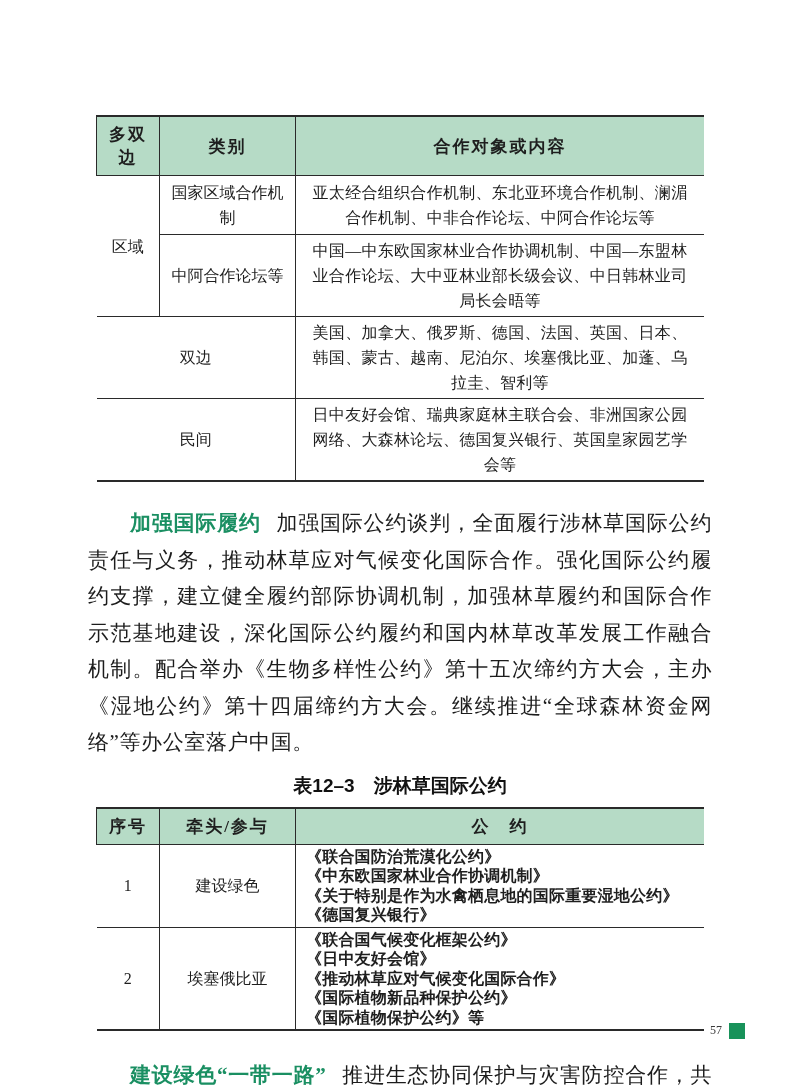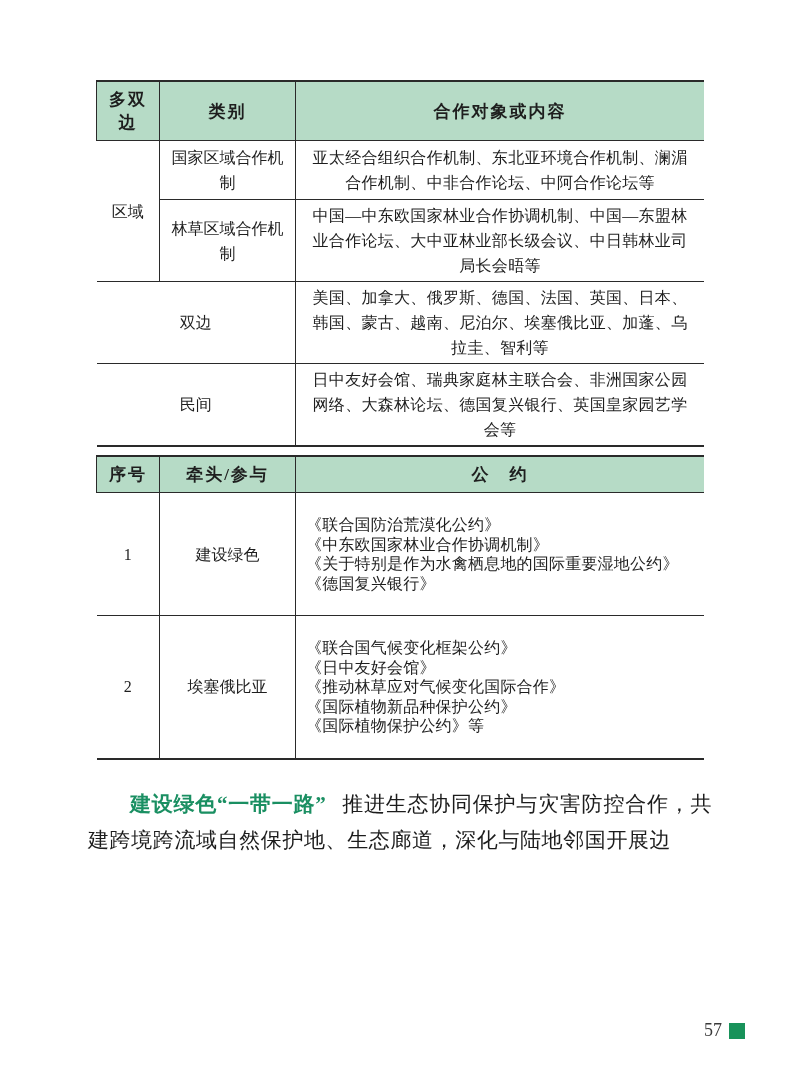--- a/index.html
+++ b/index.html
@@ -47,34 +47,34 @@
   table.tbl td {
     padding: 3px 9px;
     vertical-align: middle;
     line-height: 25px;
     border-bottom: 1px solid var(--line);
   }
   table.tbl tbody tr:last-child td { border-bottom: none; }
   td.mid { text-align: center; }
   td.just { text-align: justify; text-justify: inter-character; letter-spacing: 0.3px; }
 
-  .tbl1 { margin-top: 80px; }
+  .tbl1 { margin-top: 115px; }
   .tbl1 td { height: 52px; text-align: center; }
 
   .tbl-title {
     margin-top: 12px;
     text-align: center;
     font-family: "Liberation Sans", "DejaVu Sans", sans-serif;
     font-weight: bold;
     font-size: 19px;
     line-height: 26px;
     color: #111;
   }
   .tbl2 { margin-top: 8px; }
-  .tbl2 td.conv-cell { padding: 22px 10px; }
+  .tbl2 td.conv-cell { padding: 2px 10px; font-weight: bold; }
   .conv-line { line-height: 19.5px; font-size: 16px; letter-spacing: 0.2px; }
   .tbl2 td.narrow { height: auto; }
 
   
   .para {
     margin: 0;
     font-size: 21px;
     line-height: 36.5px;
     text-align: justify;
     text-justify: inter-character;
@@ -93,21 +93,21 @@
   
   .footer {
     position: absolute;
     top: 1022px;
     right: 55px;
     display: flex;
     align-items: center;
     gap: 7px;
   }
   .footer .num {
-    font-size: 18px;
+    font-size: 12px;
     color: #3a3a3a;
     line-height: 17px;
   }
   .footer .sq {
     width: 16px; height: 16px;
     background: var(--marker-green);
     display: inline-block;
   }
 </style>
 </head>
@@ -128,35 +128,37 @@
         <th>合作对象或内容</th>
       </tr>
     </thead>
     <tbody>
       <tr>
         <td class="mid" rowspan="2">区域</td>
         <td class="mid">国家区域合作机制</td>
         <td class="just">亚太经合组织合作机制、东北亚环境合作机制、澜湄合作机制、中非合作论坛、中阿合作论坛等</td>
       </tr>
       <tr>
-        <td class="mid">林草区域合作机制</td>
+        <td class="mid">中阿合作论坛等</td>
         <td class="just">中国—中东欧国家林业合作协调机制、中国—东盟林业合作论坛、大中亚林业部长级会议、中日韩林业司局长会晤等</td>
       </tr>
       <tr>
         <td class="mid" colspan="2">双边</td>
         <td class="just">美国、加拿大、俄罗斯、德国、法国、英国、日本、韩国、蒙古、越南、尼泊尔、埃塞俄比亚、加蓬、乌拉圭、智利等</td>
       </tr>
       <tr>
         <td class="mid" colspan="2">民间</td>
         <td class="just">日中友好会馆、瑞典家庭林主联合会、非洲国家公园网络、大森林论坛、德国复兴银行、英国皇家园艺学会等</td>
       </tr>
     </tbody>
   </table>
 
-
+  <p class="para para1"><span class="lead">加强国际履约</span><span>加强国际公约谈判，全面履行涉林草国际公约责任与义务，推动林草应对气候变化国际合作。强化国际公约履约支撑，建立健全履约部际协调机制，加强林草履约和国际合作示范基地建设，深化国际公约履约和国内林草改革发展工作融合机制。配合举办《生物多样性公约》第十五次缔约方大会，主办《湿地公约》第十四届缔约方大会。继续推进“全球森林资金网络”等办公室落户中国。</span></p>
+
+  <div class="tbl-title">表12–3　涉林草国际公约</div>
 
   <table class="tbl tbl2">
     <colgroup>
       <col style="width:63px">
       <col style="width:136px">
       <col>
     </colgroup>
     <thead>
       <tr>
         <th>序号</th>

